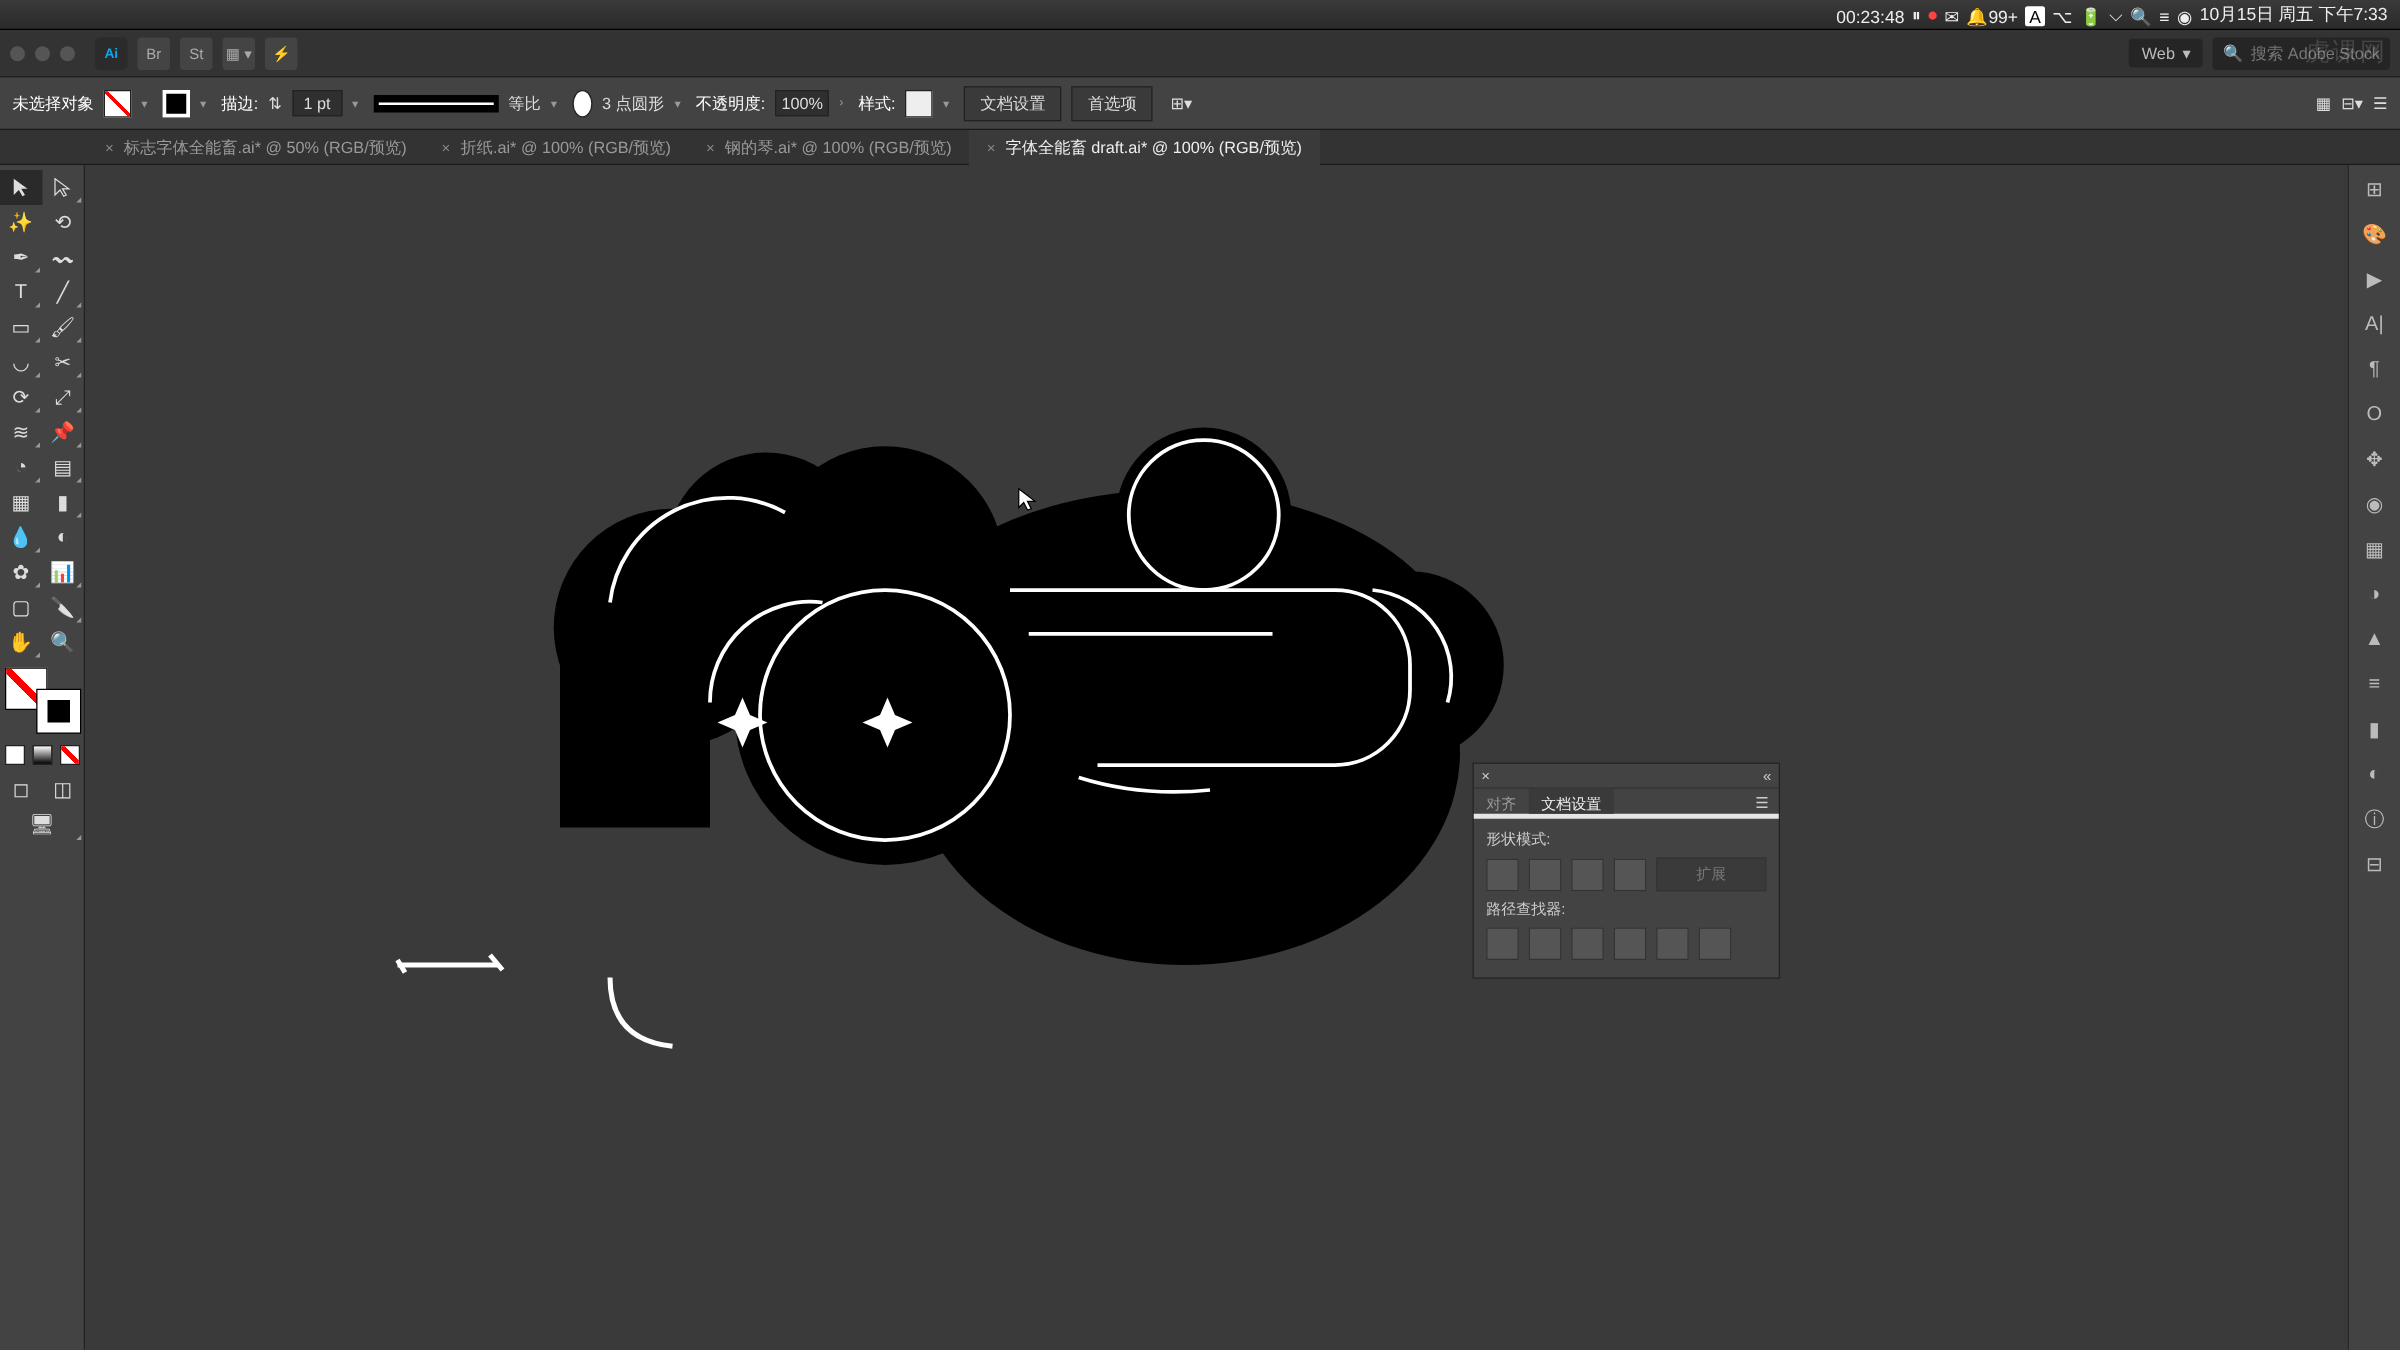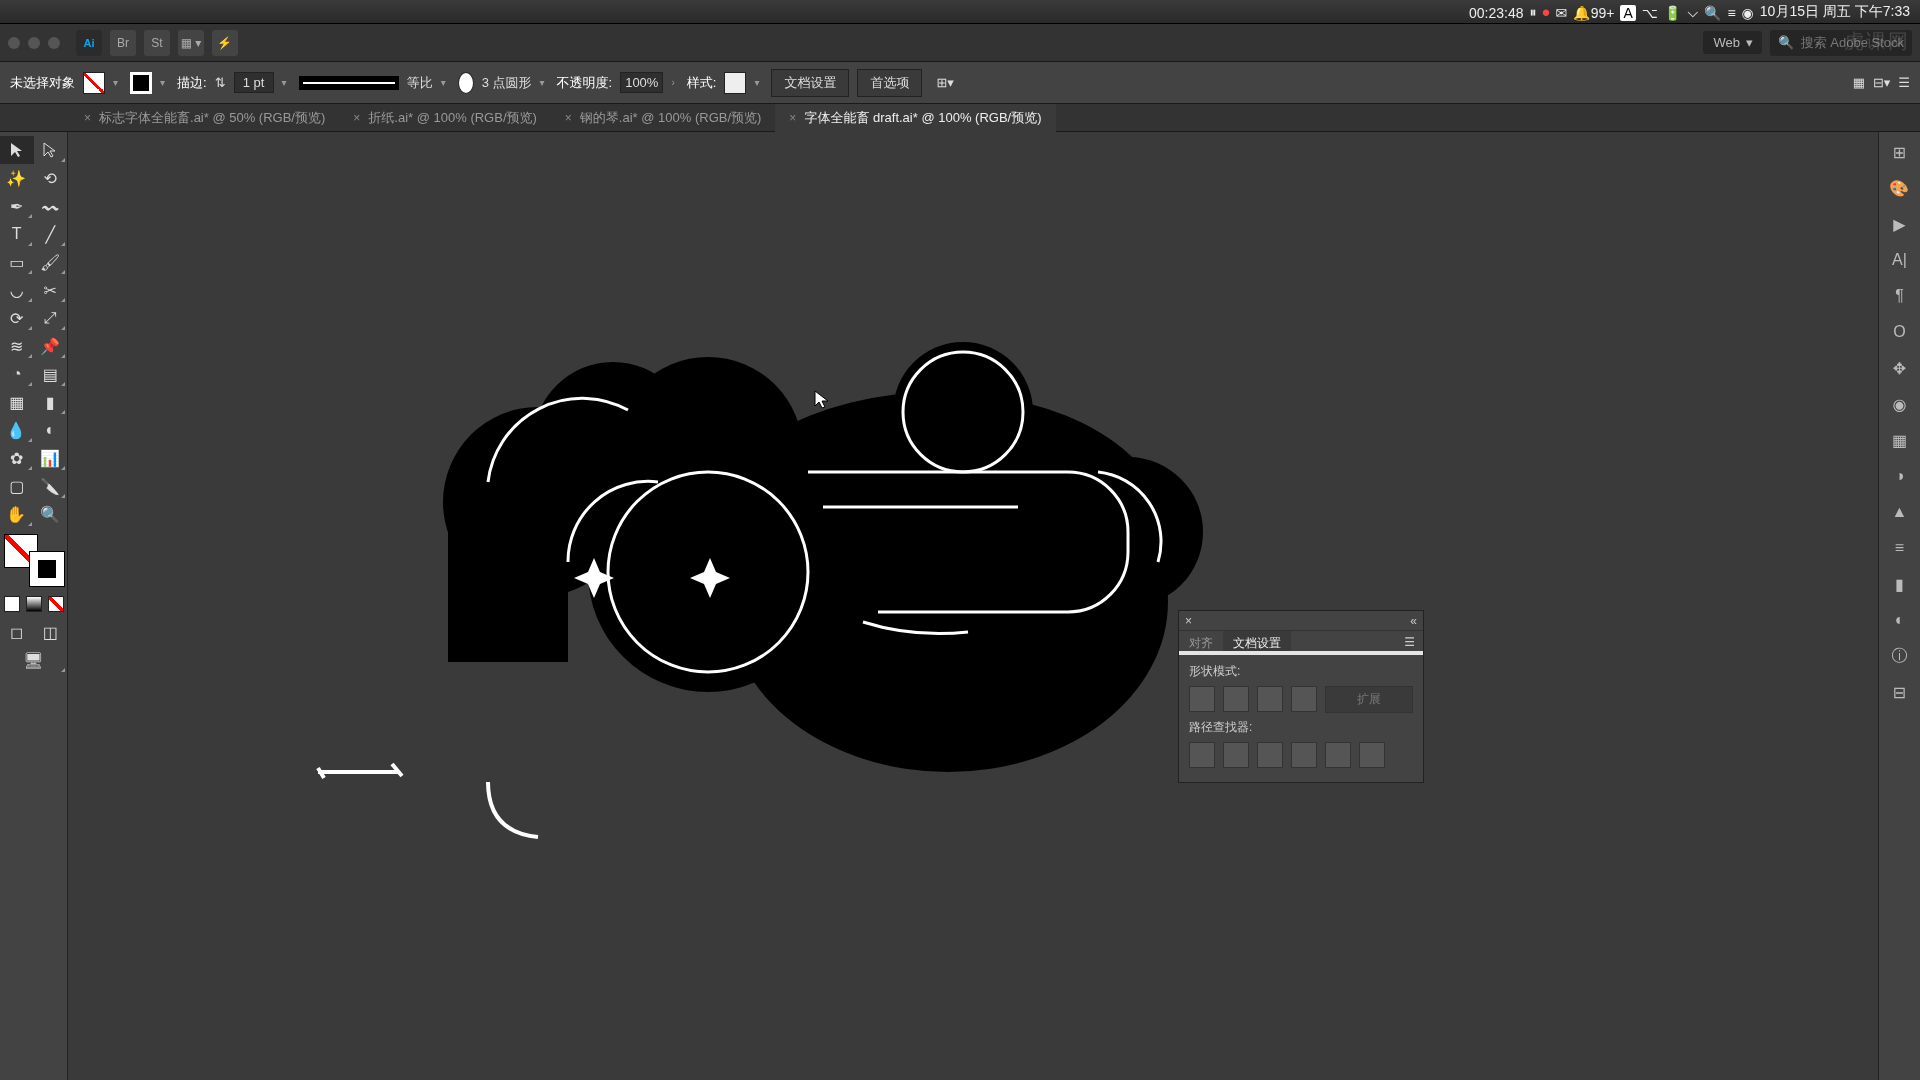--- a/index.html
+++ b/index.html
@@ -48,21 +48,21 @@
 .canvas svg{position:absolute;inset:0}
 .rpanels{width:42px;background:#434343;border-left:1px solid #222;display:flex;flex-direction:column;align-items:center;padding-top:6px;gap:8px}
 .rpanels .ic{width:28px;height:28px;display:flex;align-items:center;justify-content:center;color:#bbb;font-size:16px}
 .pathfinder{position:absolute;top:478px;left:1110px;width:246px;background:#434343;border:1px solid #222;color:#ccc;font-size:12px}
 .pathfinder .hd{height:20px;display:flex;align-items:center;padding:0 6px;gap:6px;border-bottom:1px solid #333}
 .pathfinder .hd .x{cursor:pointer}
 .pathfinder .tabs{display:flex;height:24px;border-bottom:4px solid #e5e5e5}
 .pathfinder .tabs div{padding:4px 10px;color:#999}
 .pathfinder .tabs div.on{color:#eee;background:#3a3a3a}
 .pathfinder .body{padding:8px 10px}
-.pathfinder .row{display:flex;gap:8px;margin:6px 0;}
+.pathfinder .row{display:flex;gap:8px;margin:6px 0;align-items:center}
 .pathfinder .pf{width:26px;height:26px;background:#555;border:1px solid #333}
 .pathfinder .expand{flex:1;text-align:center;padding:4px;color:#777;background:#3a3a3a;border:1px solid #333}
 .cursor{position:absolute;top:258px;left:746px;width:16px;height:20px}
 .cursor svg{width:100%;height:100%}
 .watermark{position:absolute;top:28px;right:10px;color:rgba(255,255,255,.15);font-size:20px;font-weight:300;letter-spacing:2px}
 </style>
 </head>
 <body>
 
 <div class="menubar">

